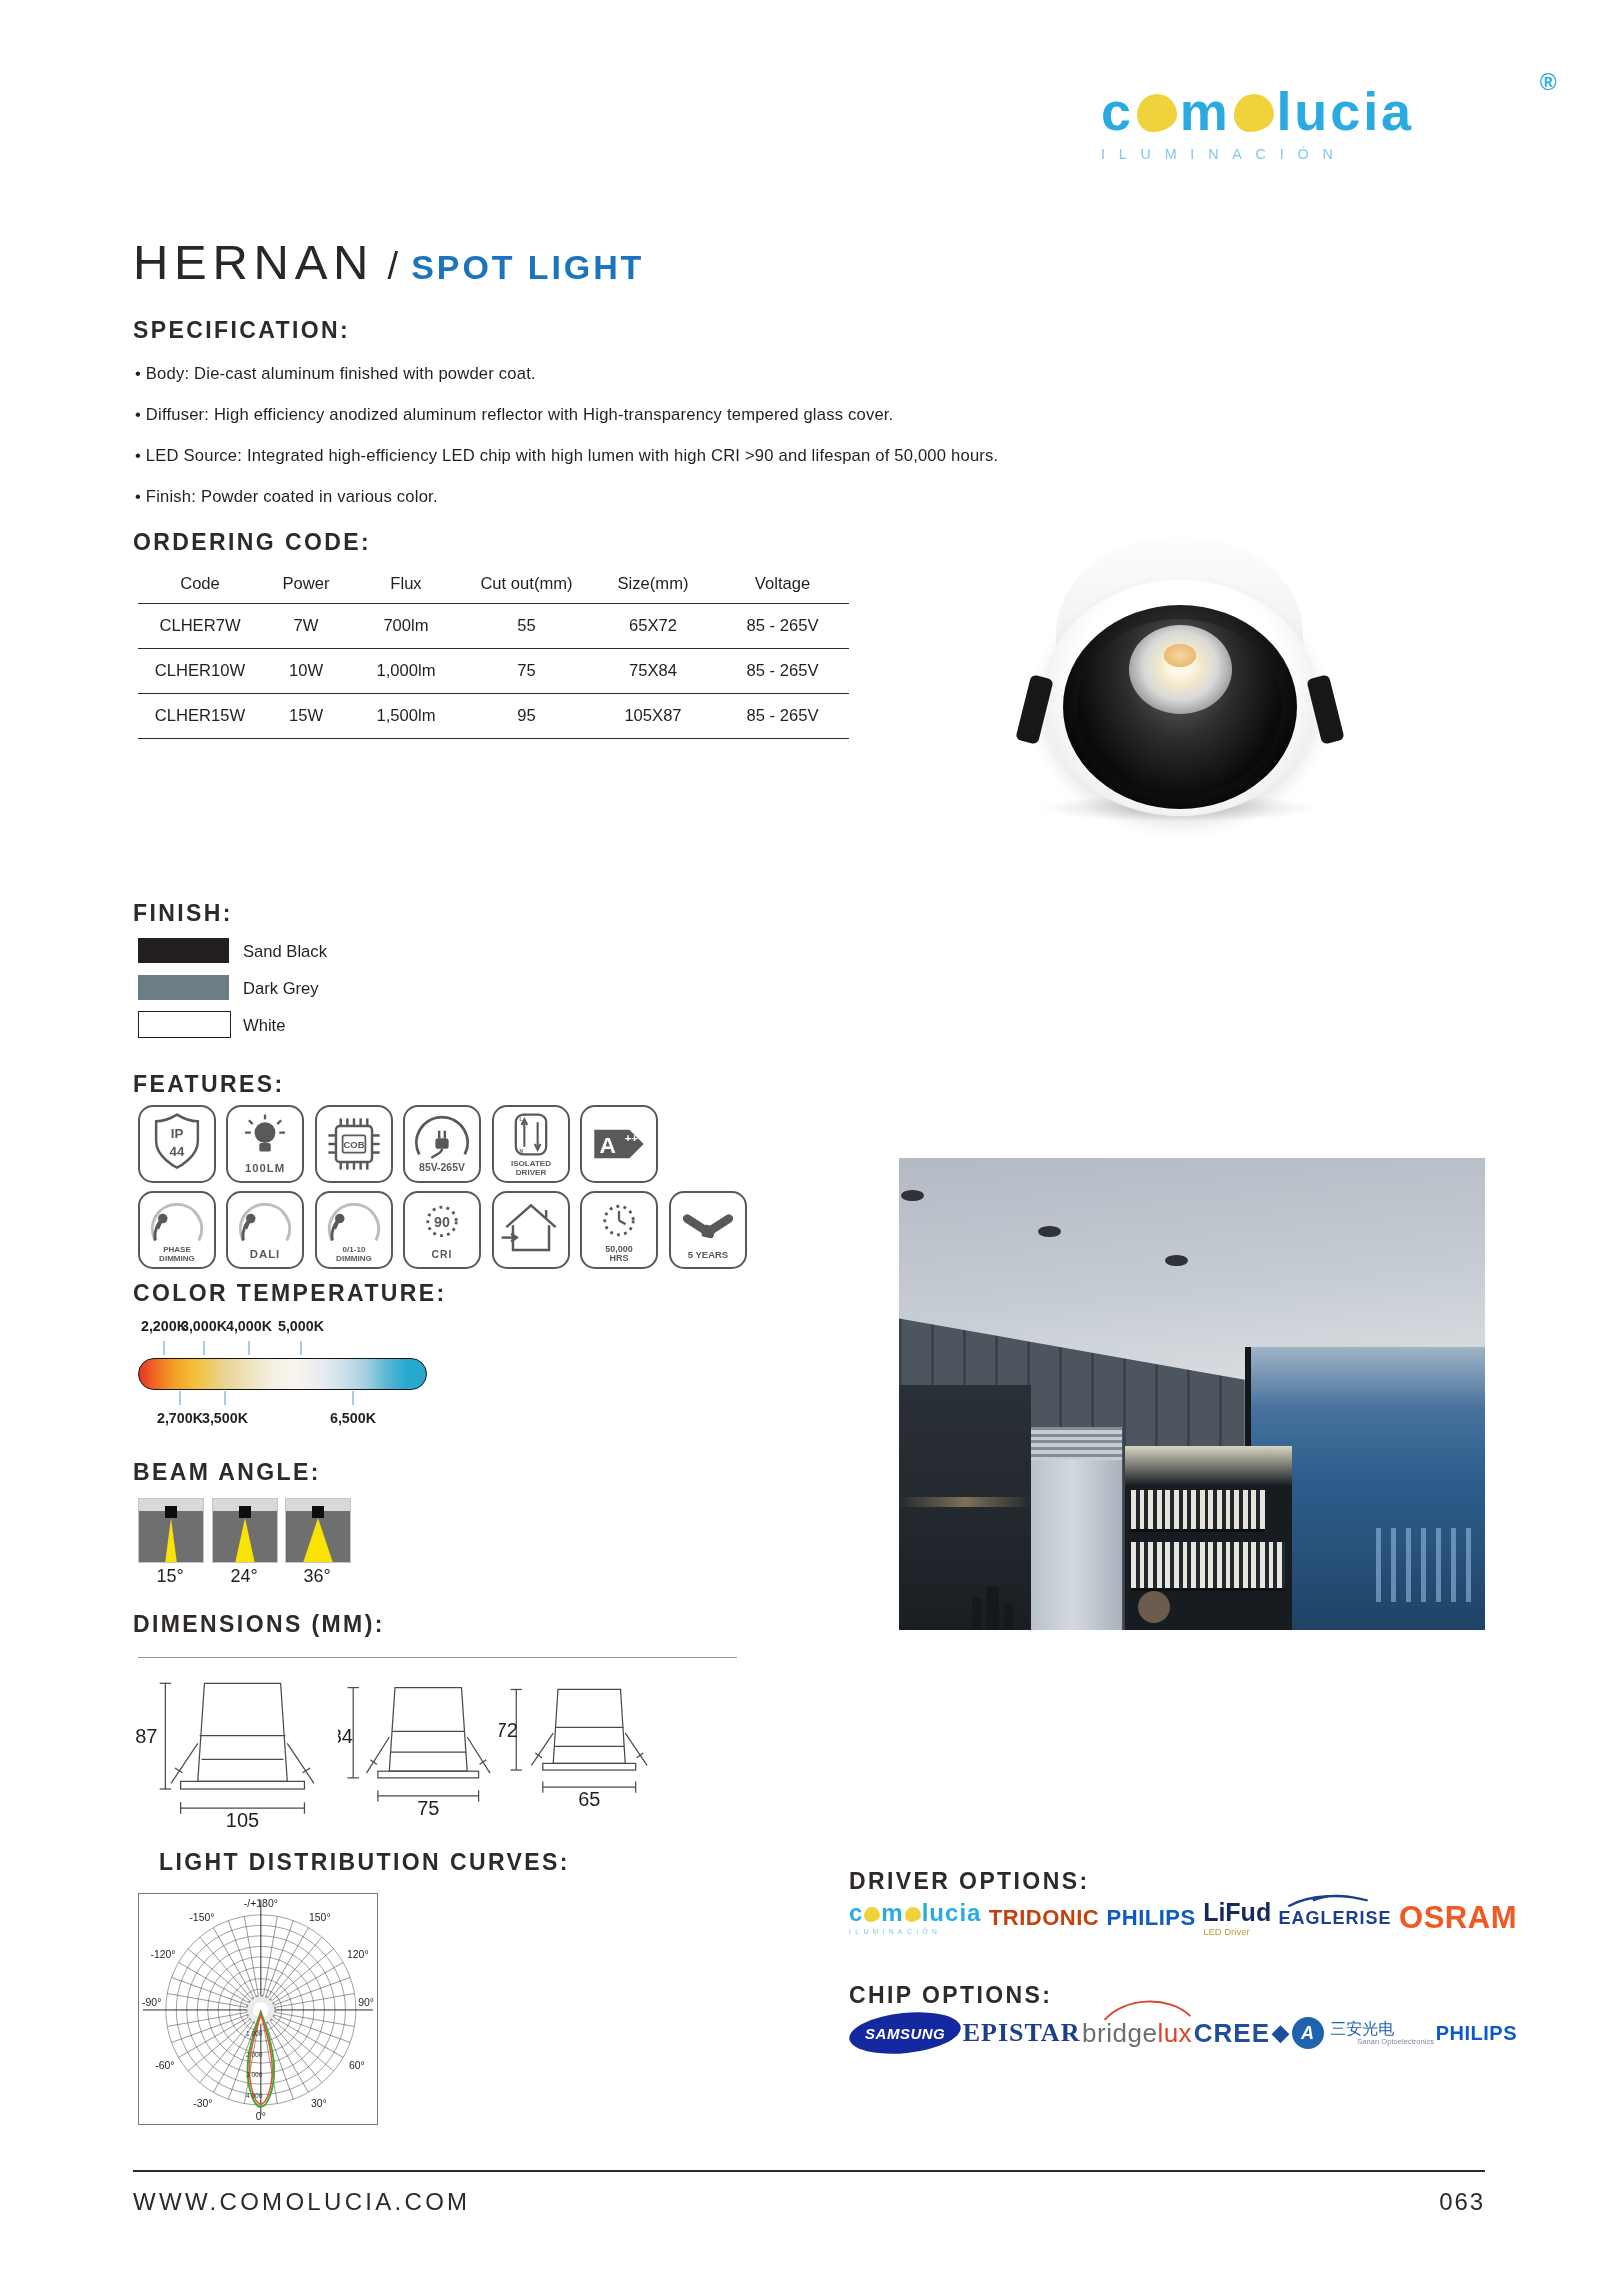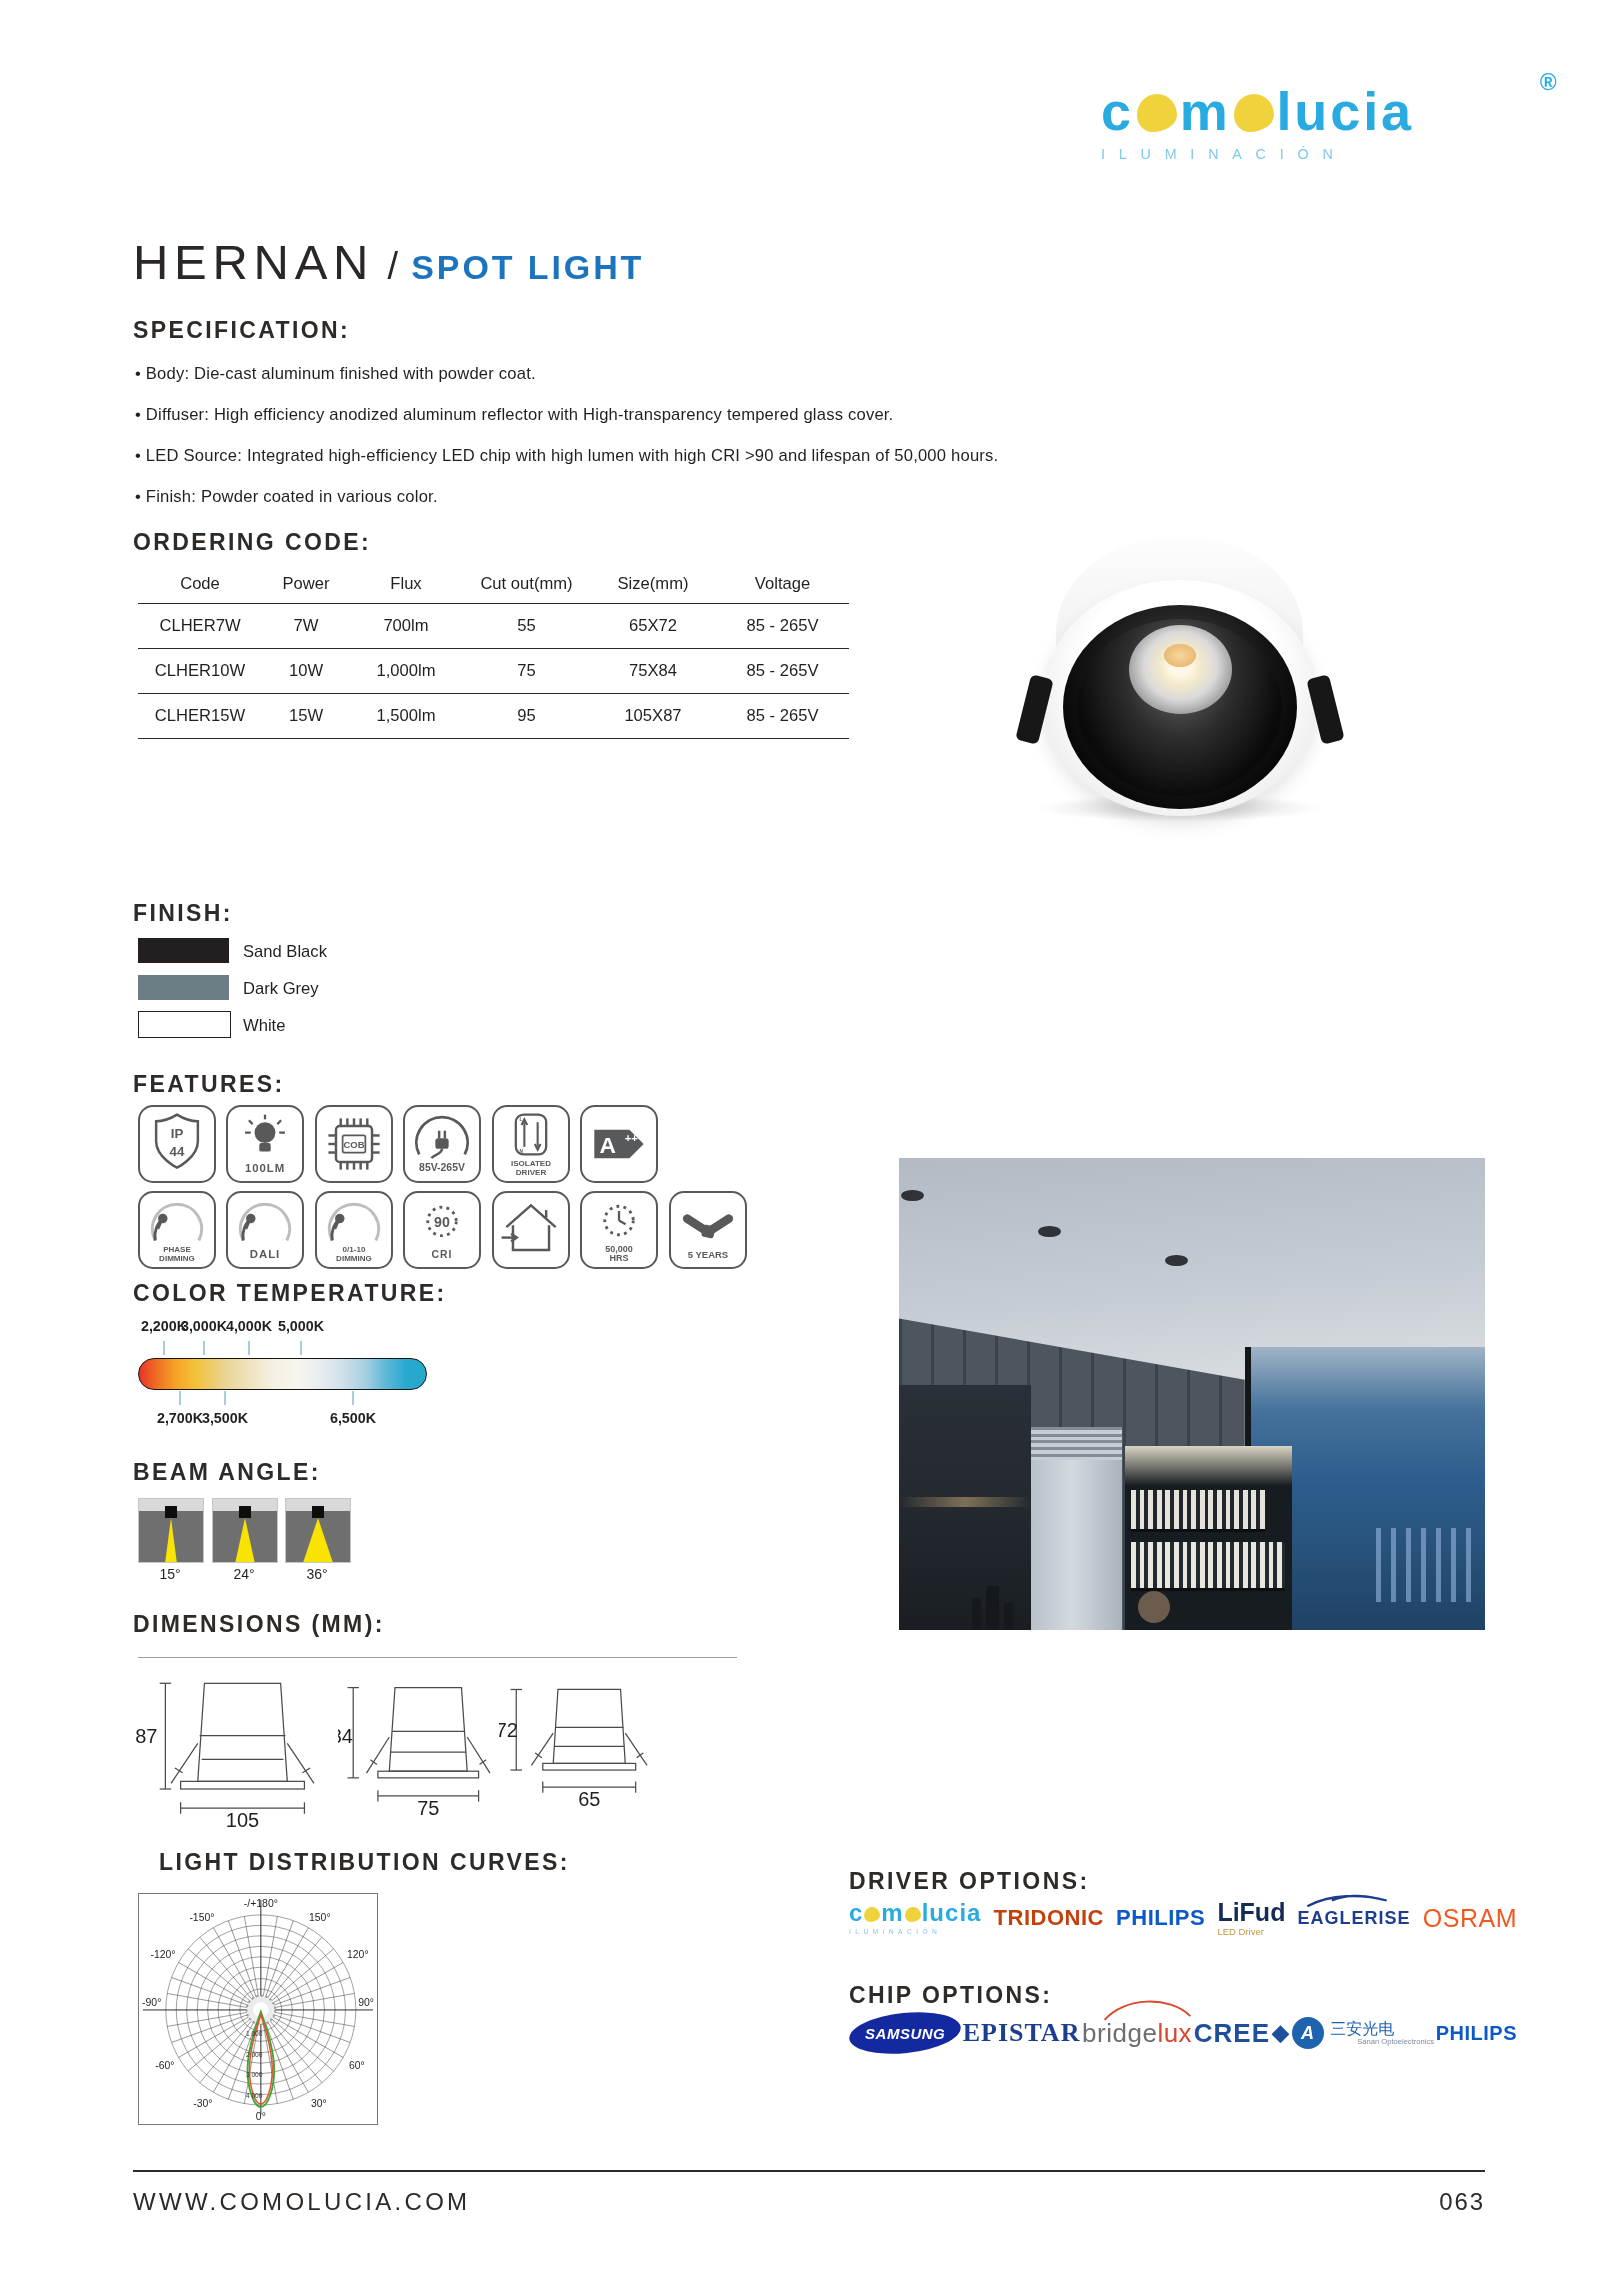--- a/index.html
+++ b/index.html
@@ -73,21 +73,21 @@
                      #efe2bc 38%,#f4efe0 46%,#f7f5ee 55%,#e9edf0 63%,#cfe0ea 71%,#a6cfe2 79%,#5eb8d6 86%,#28a9ce 93%,#25a9cd 100%);}
 
   
   .beam{position:absolute;width:64px;height:63px;background:#6f6f70;border:1px solid #c6c6c6;top:1498px;}
   .beam-strip{position:absolute;top:0;left:0;right:0;height:12.4px;background:#d9d9d9;}
   .beam-fix{position:absolute;top:6.7px;left:26px;width:12.4px;height:12.4px;background:#0d0d0d;}
   .beam-ray{position:absolute;top:19px;bottom:0;left:0;right:0;background:#f9e303;}
   .ray15{clip-path:polygon(50% 0,41% 100%,59% 100%);}
   .ray24{clip-path:polygon(50% 0,35% 100%,65% 100%);}
   .ray36{clip-path:polygon(50% 0,27% 100%,73% 100%);}
-  .beam-label{position:absolute;top:1566px;width:64px;text-align:center;font-size:14px;}
+  .beam-label{position:absolute;top:1566px;width:64px;text-align:center;font-size:18px;}
 
   
   .dim-rule{position:absolute;left:138px;top:1657px;width:599px;height:1px;background:#9a9a9a;}
   .dims svg{position:absolute;}
   .dim-stroke{stroke:#4a4a4a;stroke-width:1.3;fill:none;}
   .dim-num{font-size:21px;fill:#231f20;font-family:"Liberation Sans",sans-serif;}
 
   
   .ldc{position:absolute;left:138px;top:1893px;width:238px;height:230px;border:1.4px solid #777;background:#fff;}
   .ldc-grid{stroke:#4a4a4a;stroke-width:.55;fill:none;}
@@ -131,21 +131,21 @@
   .mini-o{display:inline-block;width:16px;height:15px;background:#f0d23c;margin:1.9px 1px 0 1px;
           border-radius:50% 50% 62% 38%/55% 55% 45% 45%;}
   .mini-sub{font-size:6.7px;letter-spacing:4.4px;color:#7fc9ea;margin-top:2.9px;}
   .lg-tridonic{font-size:22px;font-weight:bold;color:#c2410c;letter-spacing:0.5px;}
   .lg-philips{font-size:22px;font-weight:bold;color:#0c59c7;letter-spacing:0.5px;}
   .lg-lifud{display:flex;flex-direction:column;align-items:flex-start;line-height:1;}
   .lg-lifud .nm{font-size:25px;font-weight:bold;color:#152a56;}
   .lg-lifud .sb{font-size:9.5px;color:#c09a3e;margin-top:1.9px;}
   .lg-eagle{position:relative;font-size:18px;font-weight:bold;color:#1d3e8f;letter-spacing:1px;}
   .lg-eagle svg{position:absolute;left:5.7px;top:-16px;}
-  .lg-osram{font-size:25px;font-weight:normal;color:#f05a22;letter-spacing:0.5px;}
+  .lg-osram{font-size:31px;font-weight:bold;color:#f05a22;letter-spacing:0.5px;}
   .lg-samsung{width:112px;height:40px;border-radius:50%;background:#1428a0;display:flex;align-items:center;
               justify-content:center;transform:rotate(-6deg);}
   .lg-samsung span{transform:rotate(6deg);font-size:15px;font-weight:bold;font-style:italic;color:#fff;letter-spacing:0.5px;}
   .lg-epistar{font-family:"Liberation Serif",serif;font-size:26px;font-weight:bold;color:#1d3e8f;letter-spacing:1px;}
   .lg-bridgelux{position:relative;font-size:26px;color:#6d6e71;letter-spacing:0.5px;}
   .lg-bridgelux .lux{color:#d9472b;}
   .lg-bridgelux svg{position:absolute;right:-3.8px;top:-21px;}
   .lg-cree{font-size:26px;font-weight:bold;color:#1f4e9c;letter-spacing:1px;display:flex;align-items:center;}
   .lg-cree .dia{font-size:22px;margin-left:1.9px;}
   .lg-sanan{display:flex;align-items:center;gap:6.7px;}

